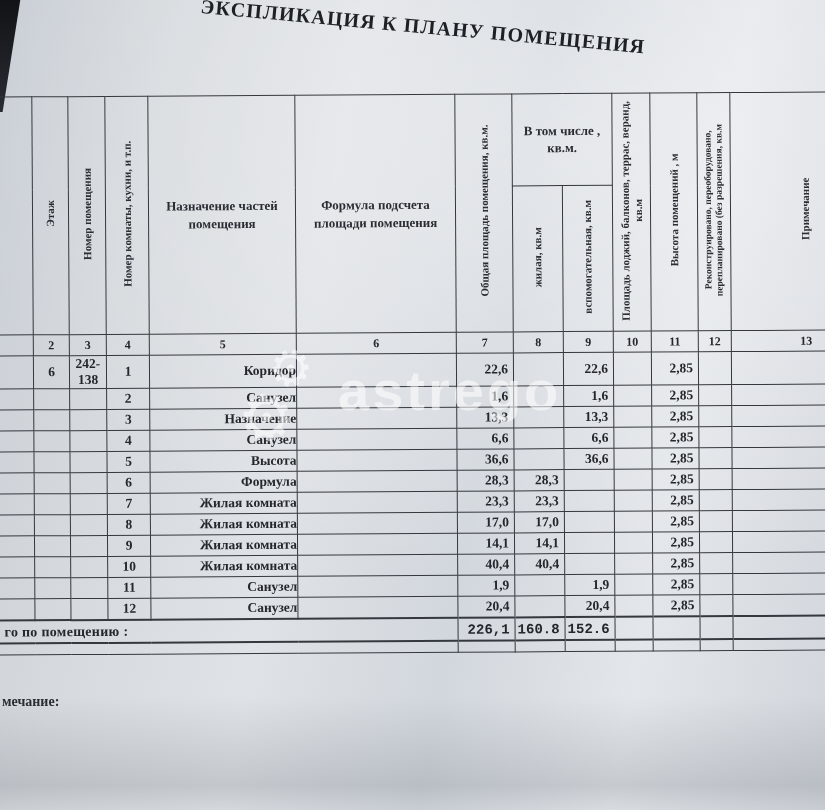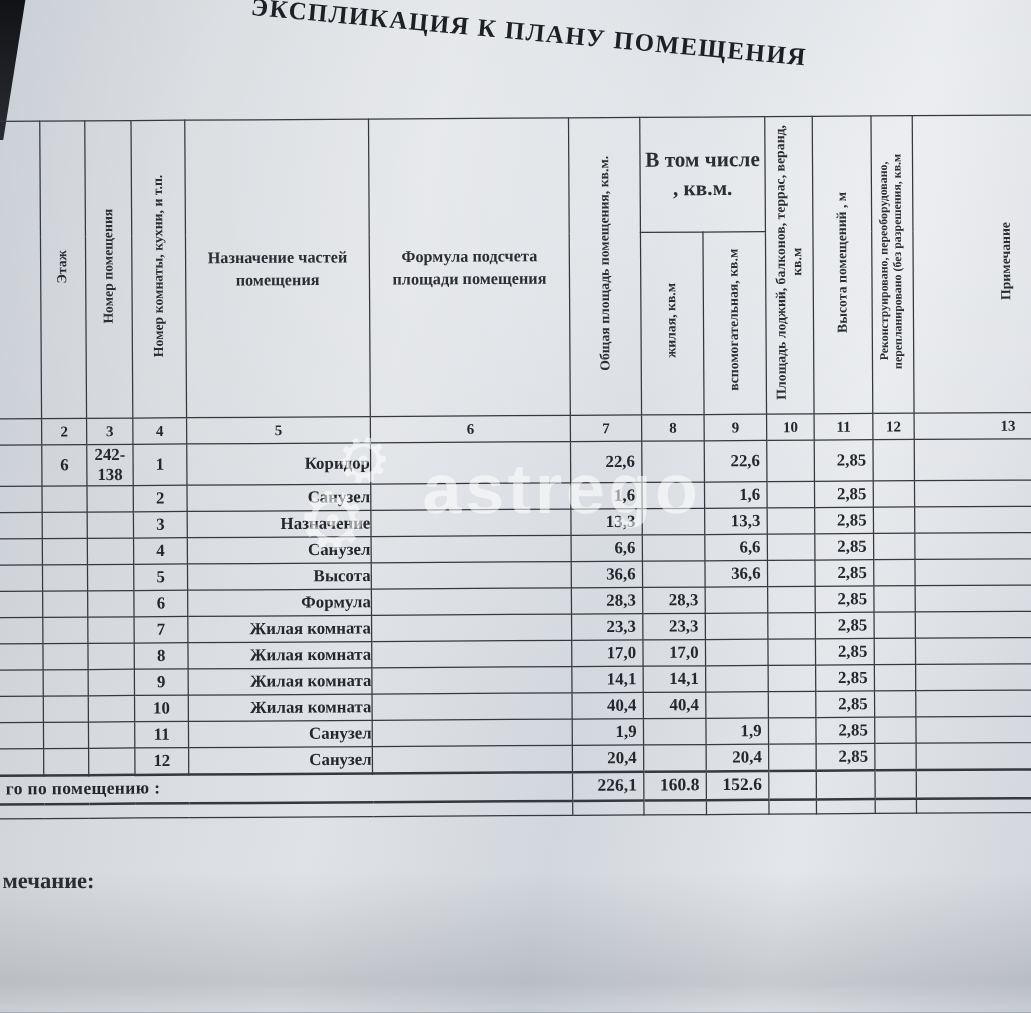--- a/index.html
+++ b/index.html
@@ -29,55 +29,55 @@
   }
   table.expl th, table.expl td{
     border:1.6px solid #35383e;
     font-weight:600;vertical-align:middle;text-align:center;
     overflow:hidden;padding:0;
   }
   thead th{font-weight:700;color:#2a2d33;}
   tr.hrow1{height:92px;}
   tr.hrow2{height:146px;}
   .hwrap{font-size:13px;line-height:1.35;padding:0 12px;}
-  .group-cell{font-size:17px;line-height:1.3;padding:0 10px;}
+  .group-cell{font-size:13px;line-height:1.3;padding:0 10px;}
   .vtext{
     display:inline-block;
     writing-mode:vertical-rl;transform:rotate(180deg);
     font-size:11px;line-height:1.18;max-height:226px;
     white-space:normal;
   }
   .vshort{max-height:140px;}
   .vsmall{font-size:9.5px;line-height:1.15;}
   tr.numrow td{height:20px;font-size:12px;font-weight:600;}
   tbody td{height:20px;font-size:13.5px;}
   tbody td.num{text-align:right;padding-right:5px;}
   tbody td.name{text-align:right;}
   tr.totals td{
     height:21px;font-size:14px;font-weight:700;
     border-top-width:2.2px;border-bottom-width:2px;
   }
   tr.totals td.tlabel{text-align:left;padding-left:47px;letter-spacing:0.3px;}
-  tr.totals td.num{text-align:right;padding-right:5px;}
+  tr.totals td.num{text-align:right;padding-right:5px;font-family:Liberation Mono, monospace;}
   tr.emptyrow td{height:10px;}
   .watermark{
     position:absolute;left:238px;top:344px;width:370px;height:130px;
     color:rgba(255,255,255,0.55);pointer-events:none;
   }
   .gear{position:absolute;font-family:"DejaVu Sans",sans-serif;line-height:1;}
   .g1{left:30px;top:0px;font-size:50px;transform:rotate(14deg);}
   .g2{left:0px;top:42px;font-size:64px;transform:rotate(-10deg);}
   .wm-text{
     position:absolute;left:100px;top:14px;
     font-family:"Liberation Sans",sans-serif;
     font-size:56px;font-weight:700;letter-spacing:3px;
   }
   .note{
     position:absolute;left:2px;top:694px;
-    font-size:18px;font-weight:600;color:#2a2d33;
+    font-size:14px;font-weight:600;color:#2a2d33;
   }
 </style>
 </head>
 <body>
 
 <div class="photo">
   <div class="corner-shadow"></div>
 
   <div class="title">ЭКСПЛИКАЦИЯ К ПЛАНУ ПОМЕЩЕНИЯ</div>
 

